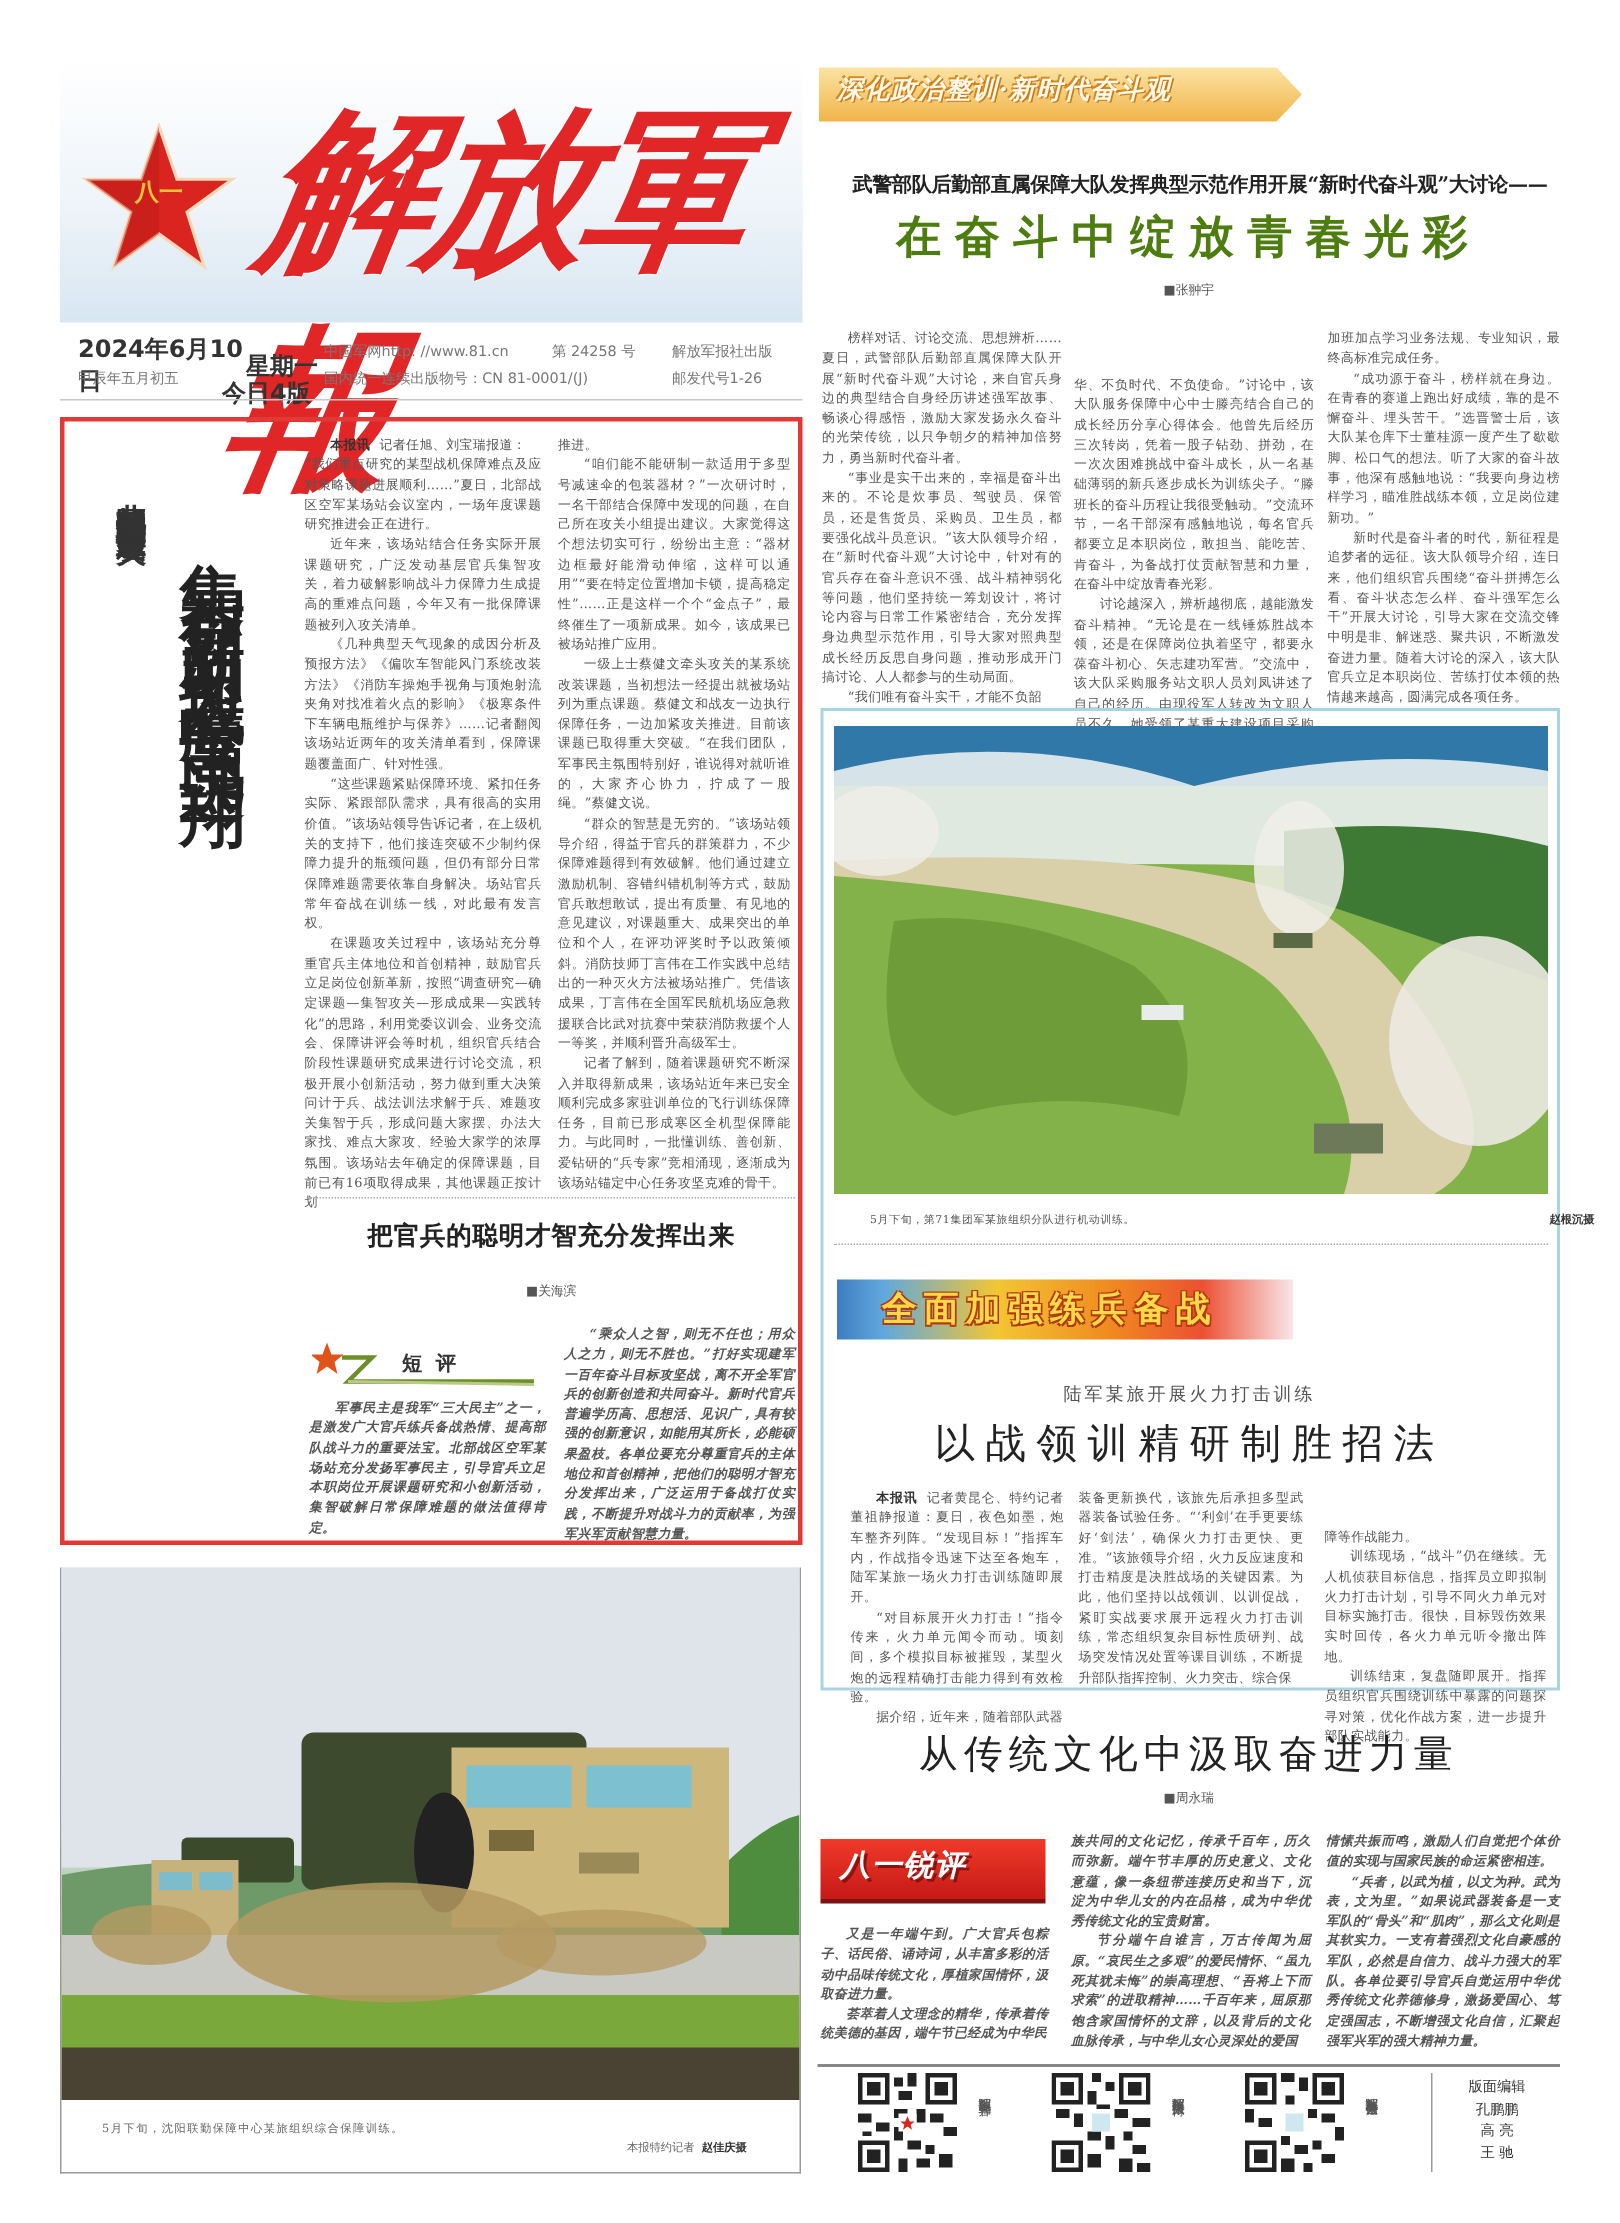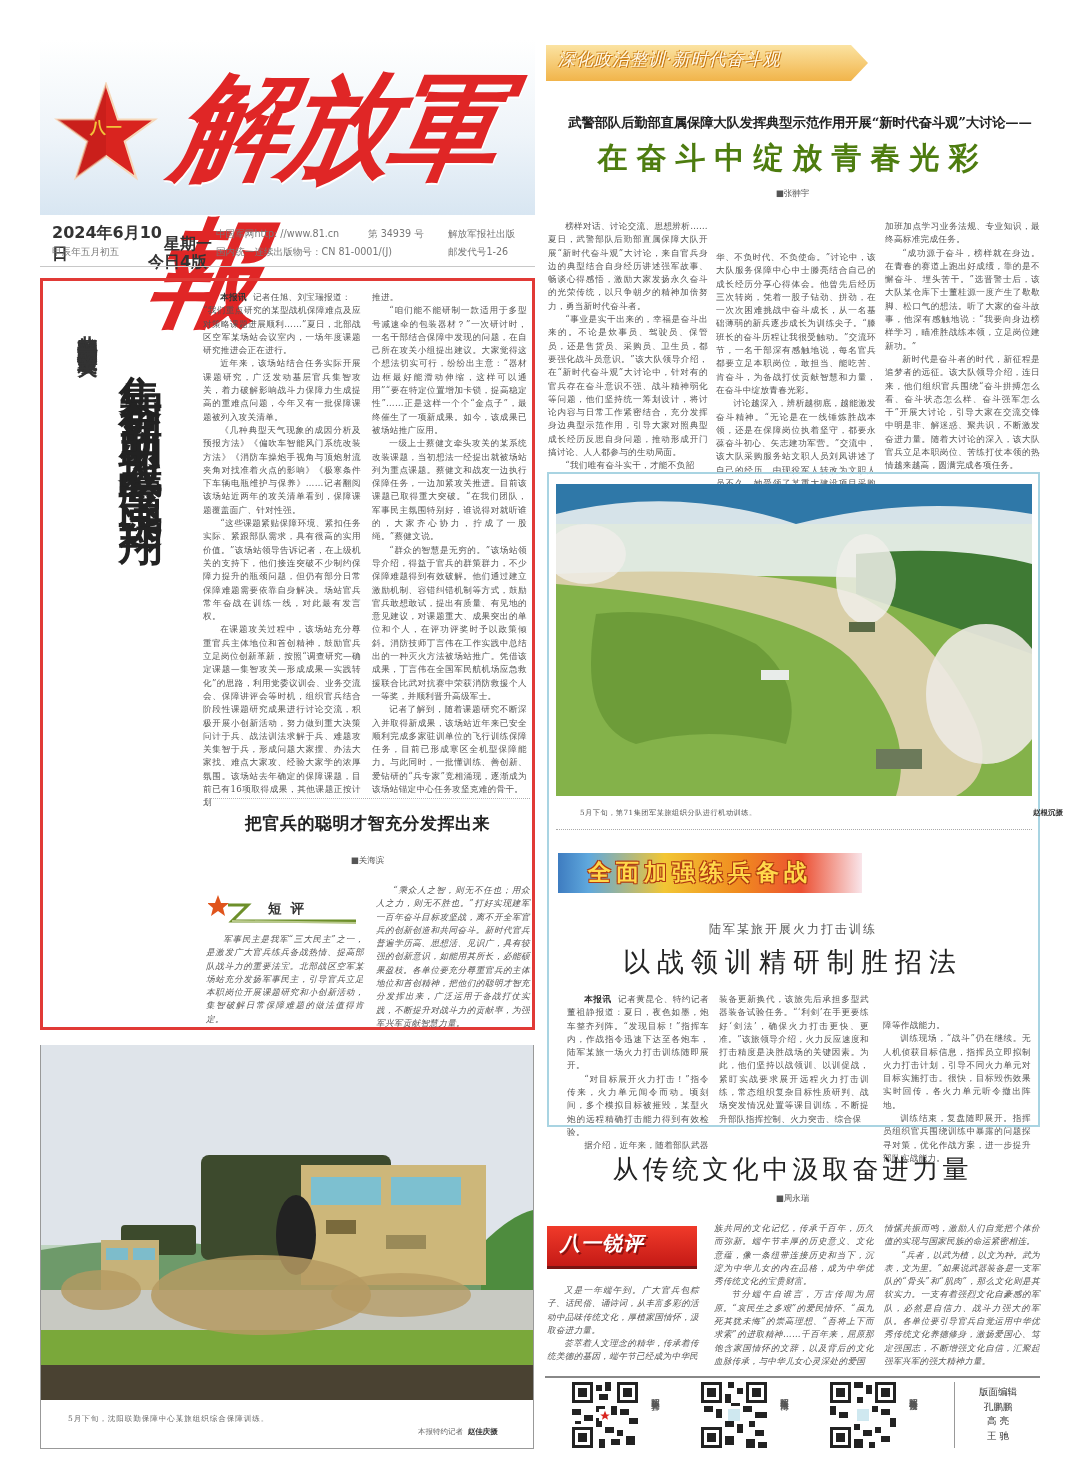--- a/index.html
+++ b/index.html
@@ -28,32 +28,32 @@
   #lead-col2 { left: 372px; top: 291px; width: 155px; }
   .dotline { height: 0; border-top: 1px dotted #aaa; }
   #lead-sep1 { left: 205px; top: 798px; width: 325px; }
 
   #comment-title { left: 205px; top: 812px; width: 325px; text-align: center; font-family: "DejaVu Sans", sans-serif; font-weight: bold; font-size: 17px; color: #222; letter-spacing: 0.5px; }
   #comment-author { left: 205px; top: 855px; width: 325px; text-align: center; font-size: 8.5px; color: #555; }
   #duanping { left: 208px; top: 893px; width: 148px; height: 32px; }
   #duanping-label { left: 268px; top: 900px; font-family: "DejaVu Sans", sans-serif; font-weight: bold; font-size: 13.5px; color: #333; letter-spacing: 9px; }
   #comment-col1 { left: 206px; top: 933px; width: 158px; }
   #comment-col2 { left: 376px; top: 884px; width: 154px; }
-  .kai { font-style: italic; color: #555; }
+  .kai { font-style: italic; color: #555; font-weight: bold; }
 
   
   #photo1-frame { left: 40px; top: 1045px; width: 494px; height: 404px; border: 1px solid #999; border-top: none; }
   #photo1 { left: 41px; top: 1045px; width: 492px; height: 355px; overflow: hidden; background: linear-gradient(#d6dde6 0%, #eef1f4 45%, #a9c7a9 62%, #8fb25a 75%, #5d6e3a 100%); }
   #photo1-caption { left: 68px; top: 1414px; font-size: 7.5px; color: #666; letter-spacing: 1px; }
   #photo1-credit { left: 418px; top: 1427px; font-size: 7.5px; color: #666; }
   #photo1-credit b { color: #333; font-weight: bold; }
 
   
   #banner1 { left: 546px; top: 43px; width: 322px; height: 40px; }
-  #banner1-label { left: 558px; top: 48px; font-family: "DejaVu Serif", serif; font-weight: normal; font-style: italic; font-size: 17px; color: #fff8e6; text-shadow: 1px 1px 0 #c77a18, -1px -1px 0 #d28a22; letter-spacing: 1px; }
+  #banner1-label { left: 558px; top: 48px; font-family: "DejaVu Serif", serif; font-weight: bold; font-style: italic; font-size: 17px; color: #fff8e6; text-shadow: 1px 1px 0 #c77a18, -1px -1px 0 #d28a22; letter-spacing: 1px; }
   #r1-kicker { left: 555px; top: 114px; width: 490px; text-align: center; font-family: "DejaVu Serif", serif; font-weight: bold; font-size: 13.4px; color: #222; letter-spacing: -0.2px; }
   #r1-title { left: 545px; top: 138px; width: 495px; text-align: center; font-family: "DejaVu Sans", sans-serif; font-weight: bold; font-size: 30px; color: #4d7c0f; letter-spacing: 9px; }
   #r1-author { left: 545px; top: 188px; width: 495px; text-align: center; font-size: 8.5px; color: #555; }
   #r1-col1 { left: 548px; top: 220px; width: 160px; }
   #r1-col2 { left: 716px; top: 220px; width: 160px; margin-top: 31px; }
   #r1-col3 { left: 885px; top: 220px; width: 155px; }
 
   
   #r-box { left: 547px; top: 472px; width: 493px; height: 655px; border: 2px solid #a9d4e2; }
   #photo2 { left: 556px; top: 484px; width: 476px; height: 312px; overflow: hidden; background: #7aa34a; }
@@ -94,21 +94,21 @@
   </svg>
   <div id="star-label" class="abs">八一</div>
   <div id="masthead-title" class="abs">解放軍報</div>
 </div>
 
 <div id="info" class="abs">
   <div class="info-row">
     <span class="bold" style="width:112px">2024年6月10日</span>
     <span class="bold" style="width:52px">星期一</span>
     <span style="width:152px">中国军网http: //www.81.cn</span>
-    <span style="width:80px">第 34939 号</span>
+    <span style="width:80px">第 24258 号</span>
     <span>解放军报社出版</span>
   </div>
   <div class="info-row">
     <span style="width:96px">甲辰年五月初五</span>
     <span class="bold" style="width:68px">今日4版</span>
     <span style="width:232px">国内统一连续出版物号：CN 81-0001/(J)</span>
     <span>邮发代号1-26</span>
   </div>
 </div>
 <div id="info-line" class="abs"></div>

